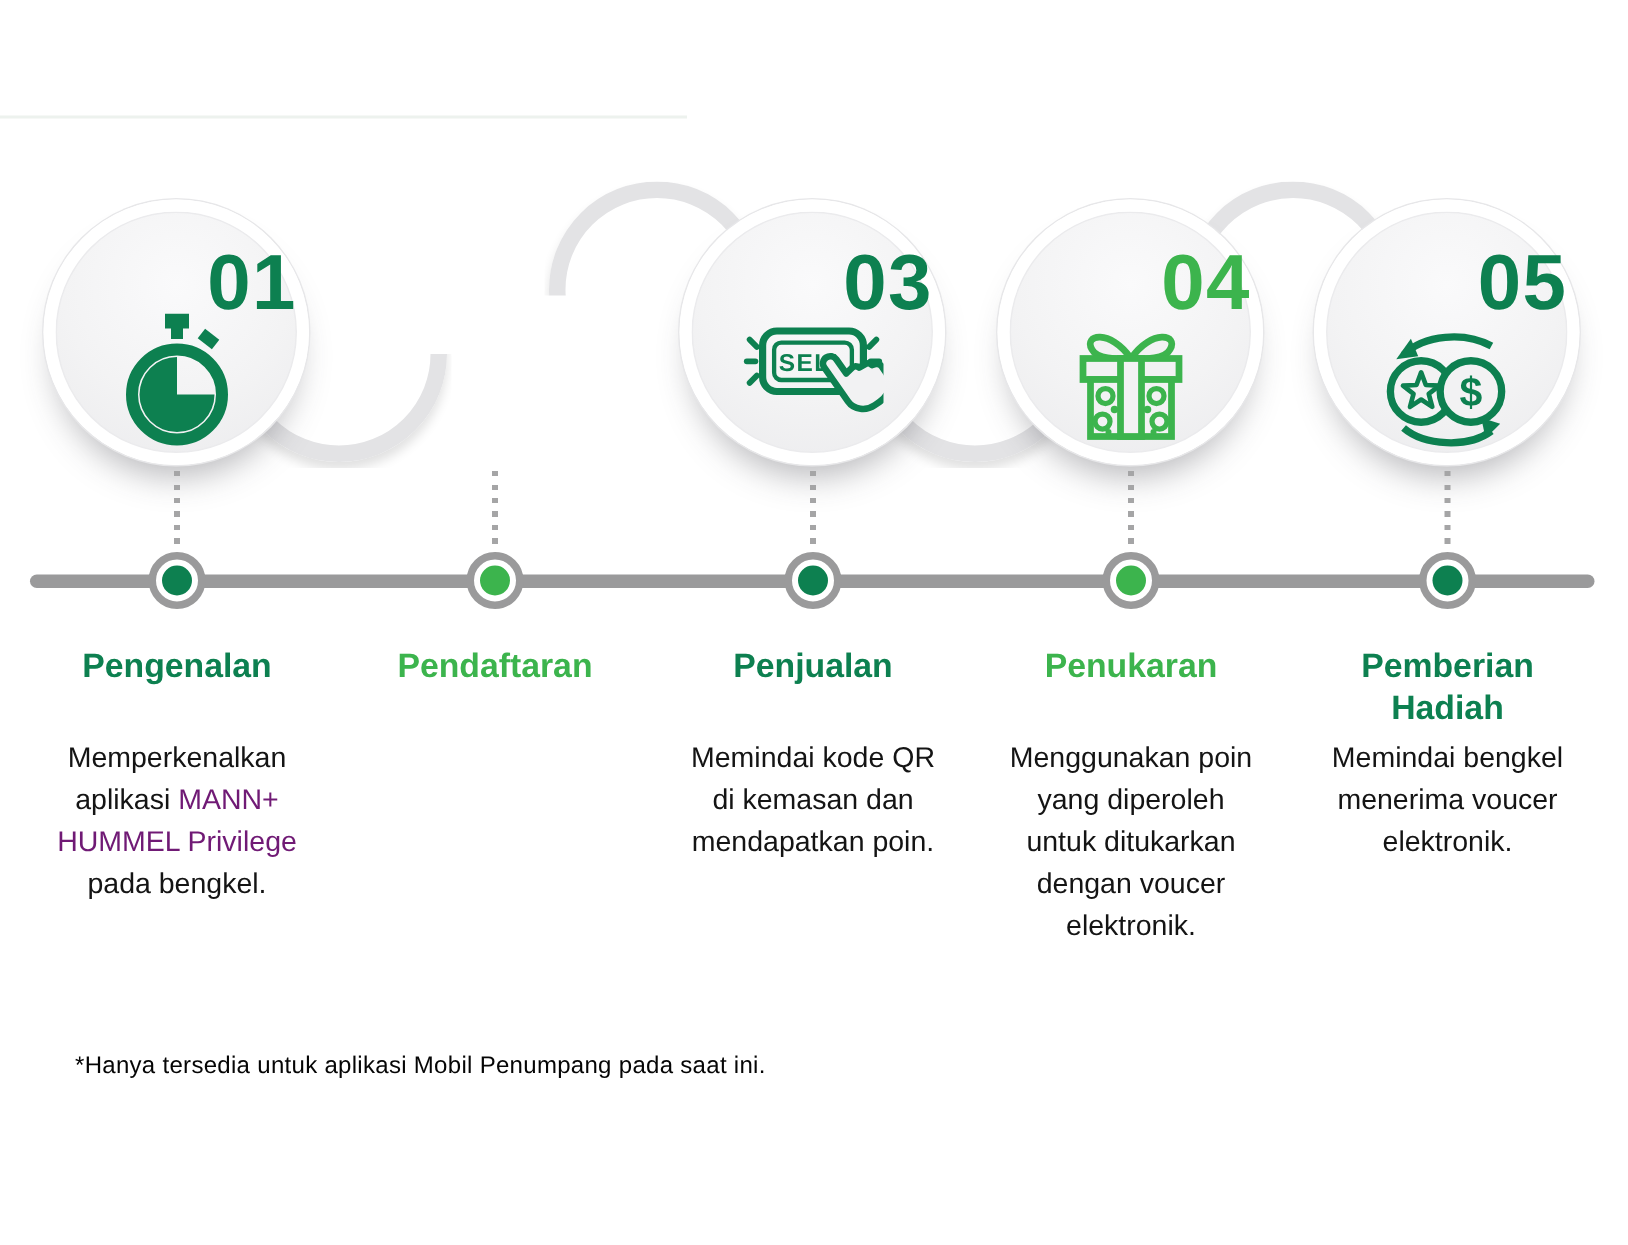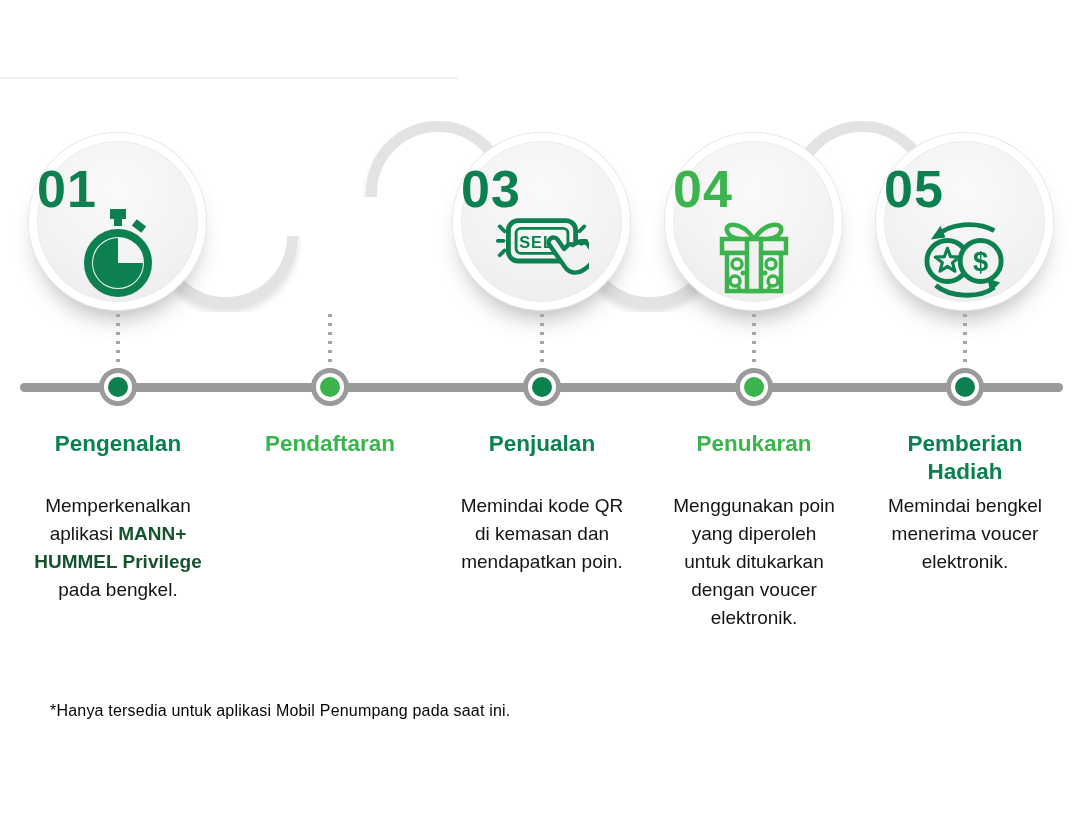--- a/index.html
+++ b/index.html
@@ -23,41 +23,41 @@
   .timeline-bar{position:absolute;left:20px;top:383px;width:1043px;height:9px;
     background:#9a9a9b;border-radius:5px;z-index:2;}
 
   
   .step{position:absolute;top:0;width:210px;height:700px;z-index:4;}
   .big-circle{position:absolute;left:16px;top:133px;width:177px;height:177px;border-radius:50%;
     background:radial-gradient(circle at 50% 30%, #fafafb 0%, #f3f3f4 55%, #echaving 100%);
     background:radial-gradient(circle at 50% 30%, #fafafb 0%, #f3f3f4 55%, #ebebed 100%);
     border:8px solid #ffffff;box-sizing:border-box;
     box-shadow:0 0 0 1px #e7e7e9, 0 16px 22px -8px rgba(60,60,70,0.35), inset 0 0 0 1px #ebebed;}
-  .num{position:absolute;left:0;top:18px;width:100%;text-align:left;
+  .num{position:absolute;left:0;top:18px;width:100%;text-align:right;
     font-size:52px;font-weight:700;letter-spacing:1px;color:var(--accent);}
   .icon{position:absolute;left:50%;transform:translateX(-50%);color:var(--accent);}
   .icon-stopwatch{top:68px;width:80px;height:92px;}
   .icon-clipboard{top:72px;width:76px;height:88px;}
   .icon-sell{top:72px;width:94px;height:96px;}
   .icon-gift{top:72px;width:82px;height:90px;}
   .icon-exchange{top:78px;width:94px;height:82px;}
 
   .dotline{position:absolute;left:50%;transform:translateX(-50%);top:314px;width:4px;height:52px;
     background:repeating-linear-gradient(to bottom,#a5a5a6 0 3.5px,transparent 3.5px 9px);z-index:3;}
   .node{position:absolute;left:50%;transform:translateX(-50%);top:368px;width:38px;height:38px;
     border-radius:50%;border:5px solid #9a9a9b;background:#ffffff;box-sizing:border-box;
     display:flex;align-items:center;justify-content:center;z-index:5;}
   .node-dot{width:20px;height:20px;border-radius:50%;background:var(--accent);}
 
   .title{position:absolute;left:20px;top:430px;width:170px;text-align:center;
     font-size:22.5px;font-weight:700;line-height:28px;color:var(--accent);}
   .desc{position:absolute;left:20px;top:492px;width:170px;text-align:center;
     font-size:19px;line-height:28px;color:#141414;}
-  .desc b{font-weight:700;color:#14532d;}
+  .desc b{font-weight:400;color:#701a75;}
 
   .footnote{position:absolute;left:50px;top:702px;font-size:16px;letter-spacing:0.2px;color:#050505;}
 
   svg text{font-family:"Liberation Sans","DejaVu Sans",sans-serif;}
 </style>
 </head>
 <body>
 
 <div class="canvas">
 

